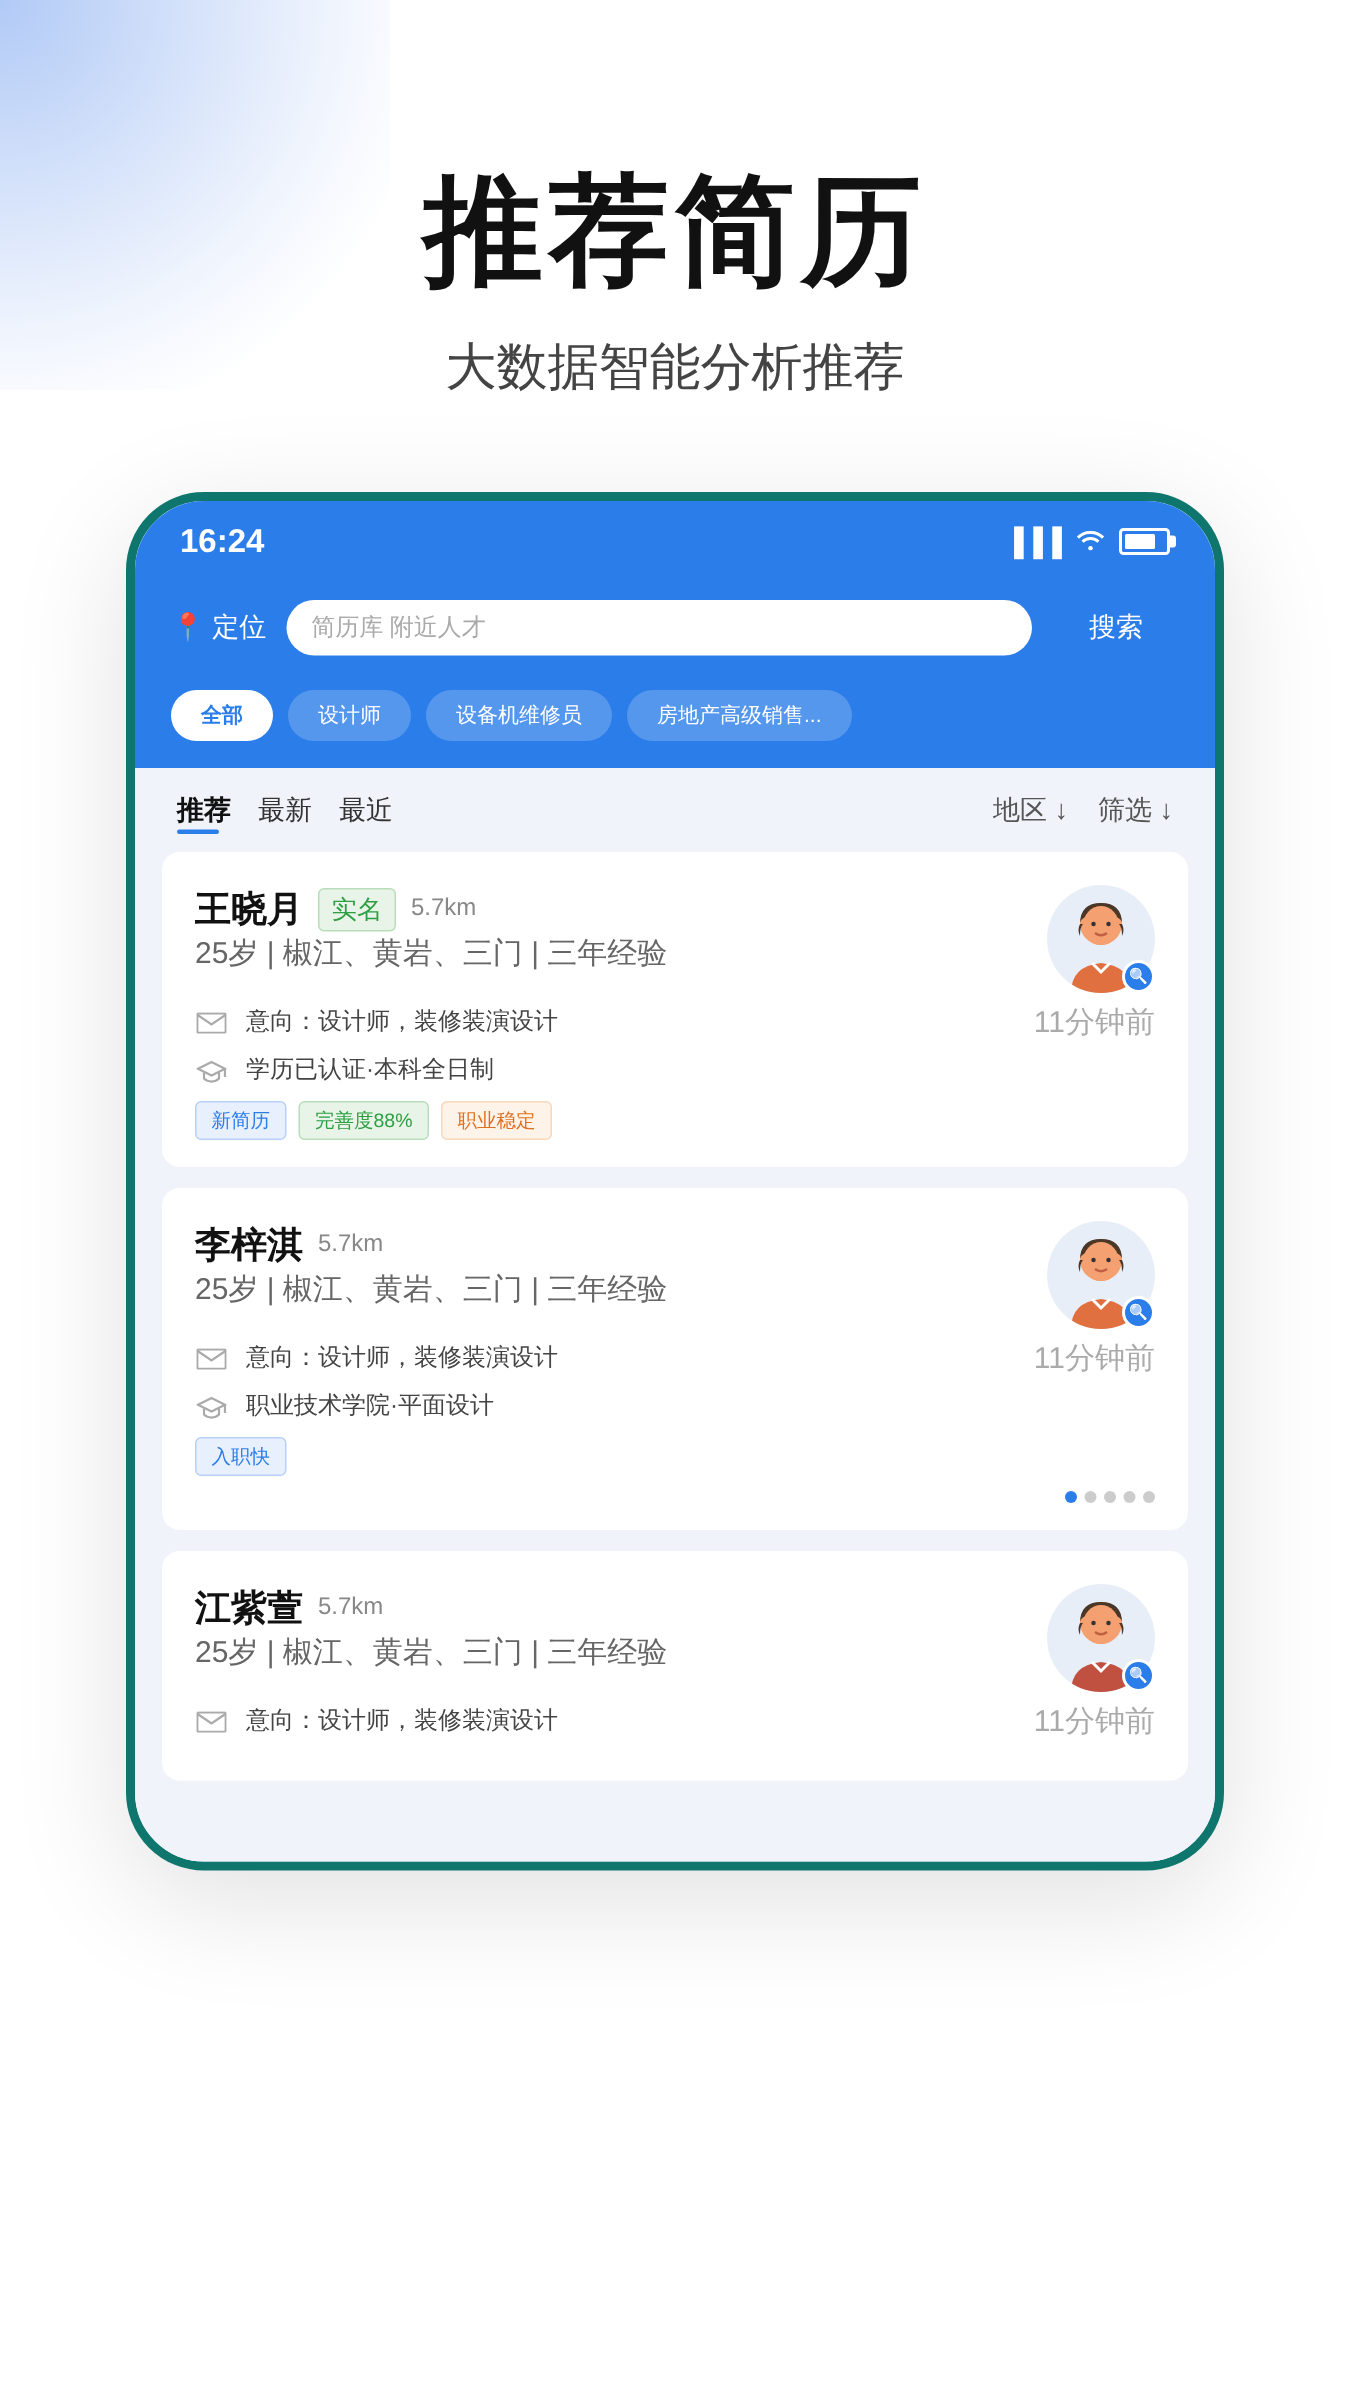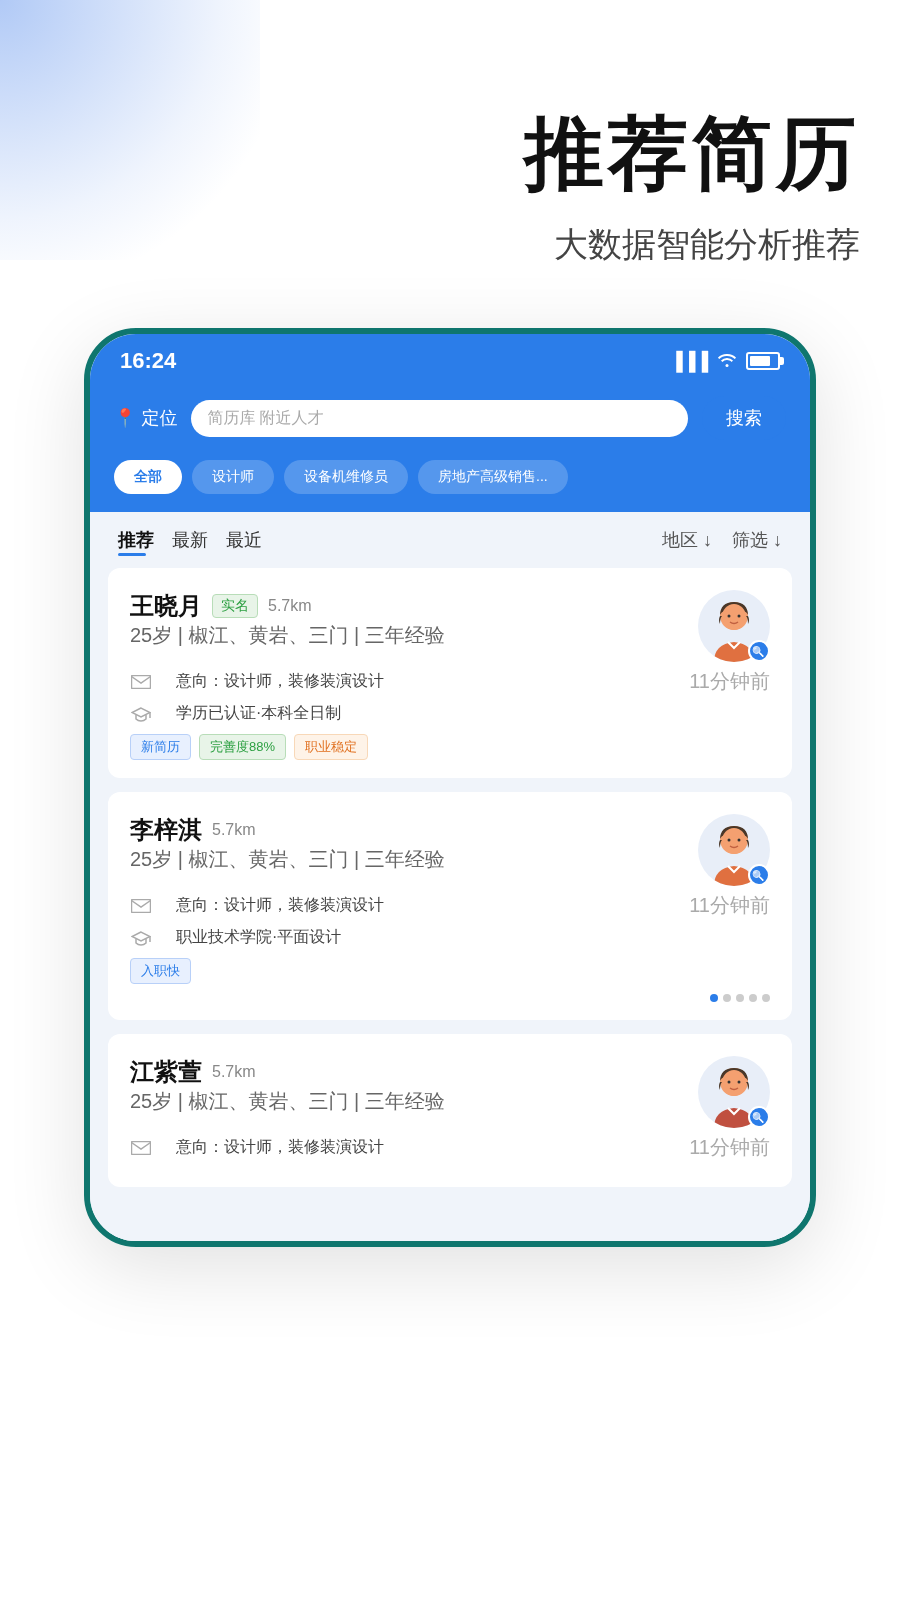--- a/index.html
+++ b/index.html
@@ -16,21 +16,21 @@
     .bg-top-left {
       position: absolute;
       top: 0; left: 0;
       width: 260px; height: 260px;
       background: radial-gradient(ellipse at 0% 0%, rgba(100,149,237,0.5) 0%, rgba(100,149,237,0.1) 60%, transparent 80%);
       pointer-events: none;
     }
 
     
     .hero-section {
-      text-align: right;
+      text-align: center;
       padding: 110px 40px 60px;
     }
     .hero-title {
       font-size: 80px;
       font-weight: 900;
       color: #111;
       line-height: 1.1;
       letter-spacing: 4px;
       margin-bottom: 24px;
     }
@@ -129,21 +129,20 @@
     .location-icon {
       font-size: 18px;
     }
     .search-input-box {
       flex: 1;
       background: #fff;
       border-radius: 30px;
       display: flex;
       align-items: center;
       padding: 8px 16px;
-      font-family: Liberation Serif, serif;
     }
     .search-placeholder-text {
       color: #aaa;
       font-size: 16px;
       flex: 1;
     }
     .search-btn {
       background: #2b7de9;
       color: #fff;
       border: none;
@@ -246,21 +245,21 @@
       gap: 10px;
     }
     .card-name {
       font-size: 24px;
       font-weight: 700;
       color: #111;
     }
     .verified-badge {
       background: #e8f4e8;
       color: #2ea043;
-      font-size: 14px;
+      font-size: 17px;
       padding: 2px 8px;
       border-radius: 4px;
       border: 1px solid #b8ddb8;
     }
     .distance {
       color: #888;
       font-size: 16px;
     }
     .avatar-wrap {
       position: relative;
@@ -297,21 +296,21 @@
 
     .card-info {
       font-size: 20px;
       color: #666;
       margin-bottom: 10px;
     }
 
     .card-row {
       display: flex;
       align-items: center;
-      gap: 24px;
+      gap: 12px;
       margin-bottom: 8px;
       text-align: center;
     }
     .card-row-icon {
       width: 22px;
       height: 16px;
       display: flex;
       align-items: center;
       justify-content: center;
       flex-shrink: 0;

